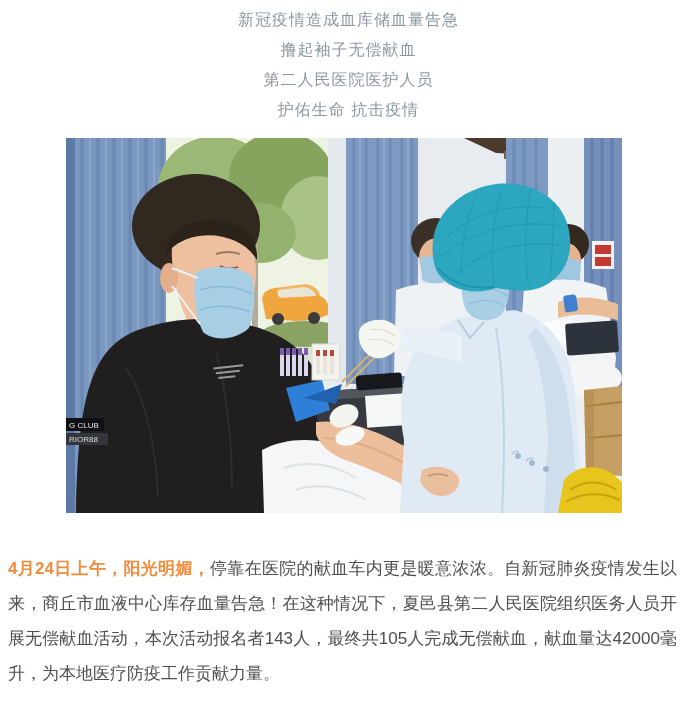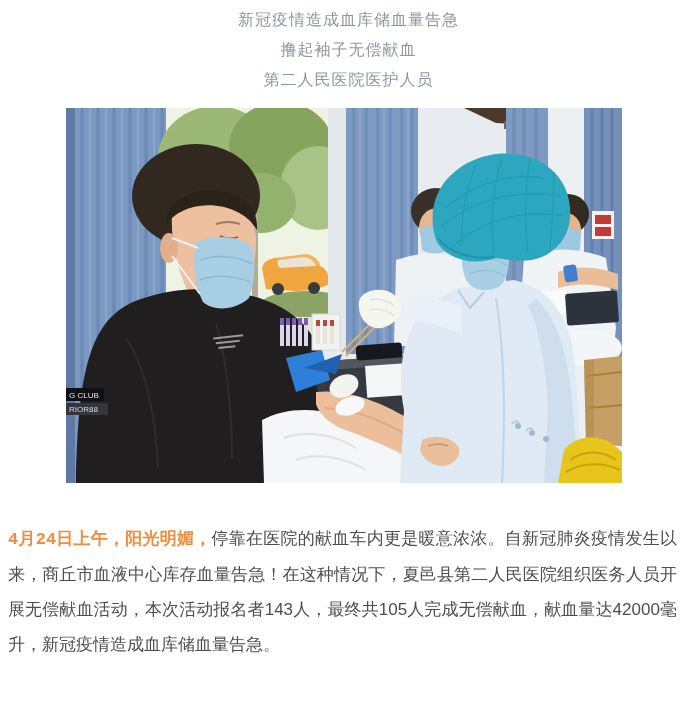--- a/index.html
+++ b/index.html
@@ -11,29 +11,30 @@
   .headline .hline{
     font-size:16px;line-height:30px;letter-spacing:1px;color:#8c97a3;margin-left:12px;
   }
   .photo-wrap{width:624px;height:375px;margin:13px 1px 0 66px;}
   .photo-wrap svg{display:block;}
   .svg-label{font-family:"Liberation Sans","DejaVu Sans",sans-serif;}
   .article{
     margin:38px 8px 0 8px;font-size:17px;line-height:35px;
     color:#4e4e4e;text-align:justify;
   }
-  .article .hl{color:#f08c3e;font-weight:bold;font-family:Liberation Mono, monospace;}
+  .article .hl{color:#f08c3e;font-weight:bold;}
 </style>
 </head>
 <body>
 
 <div class="headline">
   <div class="hline">新冠疫情造成血库储血量告急</div>
   <div class="hline">撸起袖子无偿献血</div>
   <div class="hline">第二人民医院医护人员</div>
+  <div class="hline">护佑生命 抗击疫情</div>
 </div>
 
 <div class="photo-wrap">
 <svg width="556" height="375" viewBox="0 0 556 375" xmlns="http://www.w3.org/2000/svg">
 
   <rect width="556" height="375" fill="#e8ecf0"></rect>
 
   <g>
     <path d="M398,0 L556,0 L556,22 L430,15 Z" fill="#4b3a2b"></path>
     <rect x="438" y="13" width="118" height="8" fill="#7d6248"></rect>
@@ -217,14 +218,14 @@
   </g>
 
   <g>
     <path d="M498,342 C510,328 528,326 544,334 L556,344 L556,375 L492,375 Z" fill="#e8c51c"></path>
     <path d="M504,352 C518,342 536,342 550,352 M500,364 C516,354 538,354 554,362" stroke="#c7a30c" stroke-width="2" fill="none"></path>
   </g>
 </svg>
 </div>
 
 <div class="article">
-  <span class="hl">4月24日上午，阳光明媚，</span><span>停靠在医院的献血车内更是暖意浓浓。自新冠肺炎疫情发生以来，商丘市血液中心库存血量告急！在这种情况下，夏邑县第二人民医院组织医务人员开展无偿献血活动，本次活动报名者143人，最终共105人完成无偿献血，献血量达42000毫升，新冠疫情造成血库储血量告急。</span>
+  <span class="hl">4月24日上午，阳光明媚，</span><span>停靠在医院的献血车内更是暖意浓浓。自新冠肺炎疫情发生以来，商丘市血液中心库存血量告急！在这种情况下，夏邑县第二人民医院组织医务人员开展无偿献血活动，本次活动报名者143人，最终共105人完成无偿献血，献血量达42000毫升，为本地医疗防疫工作贡献力量。</span>
 </div>
 
 </body></html>

